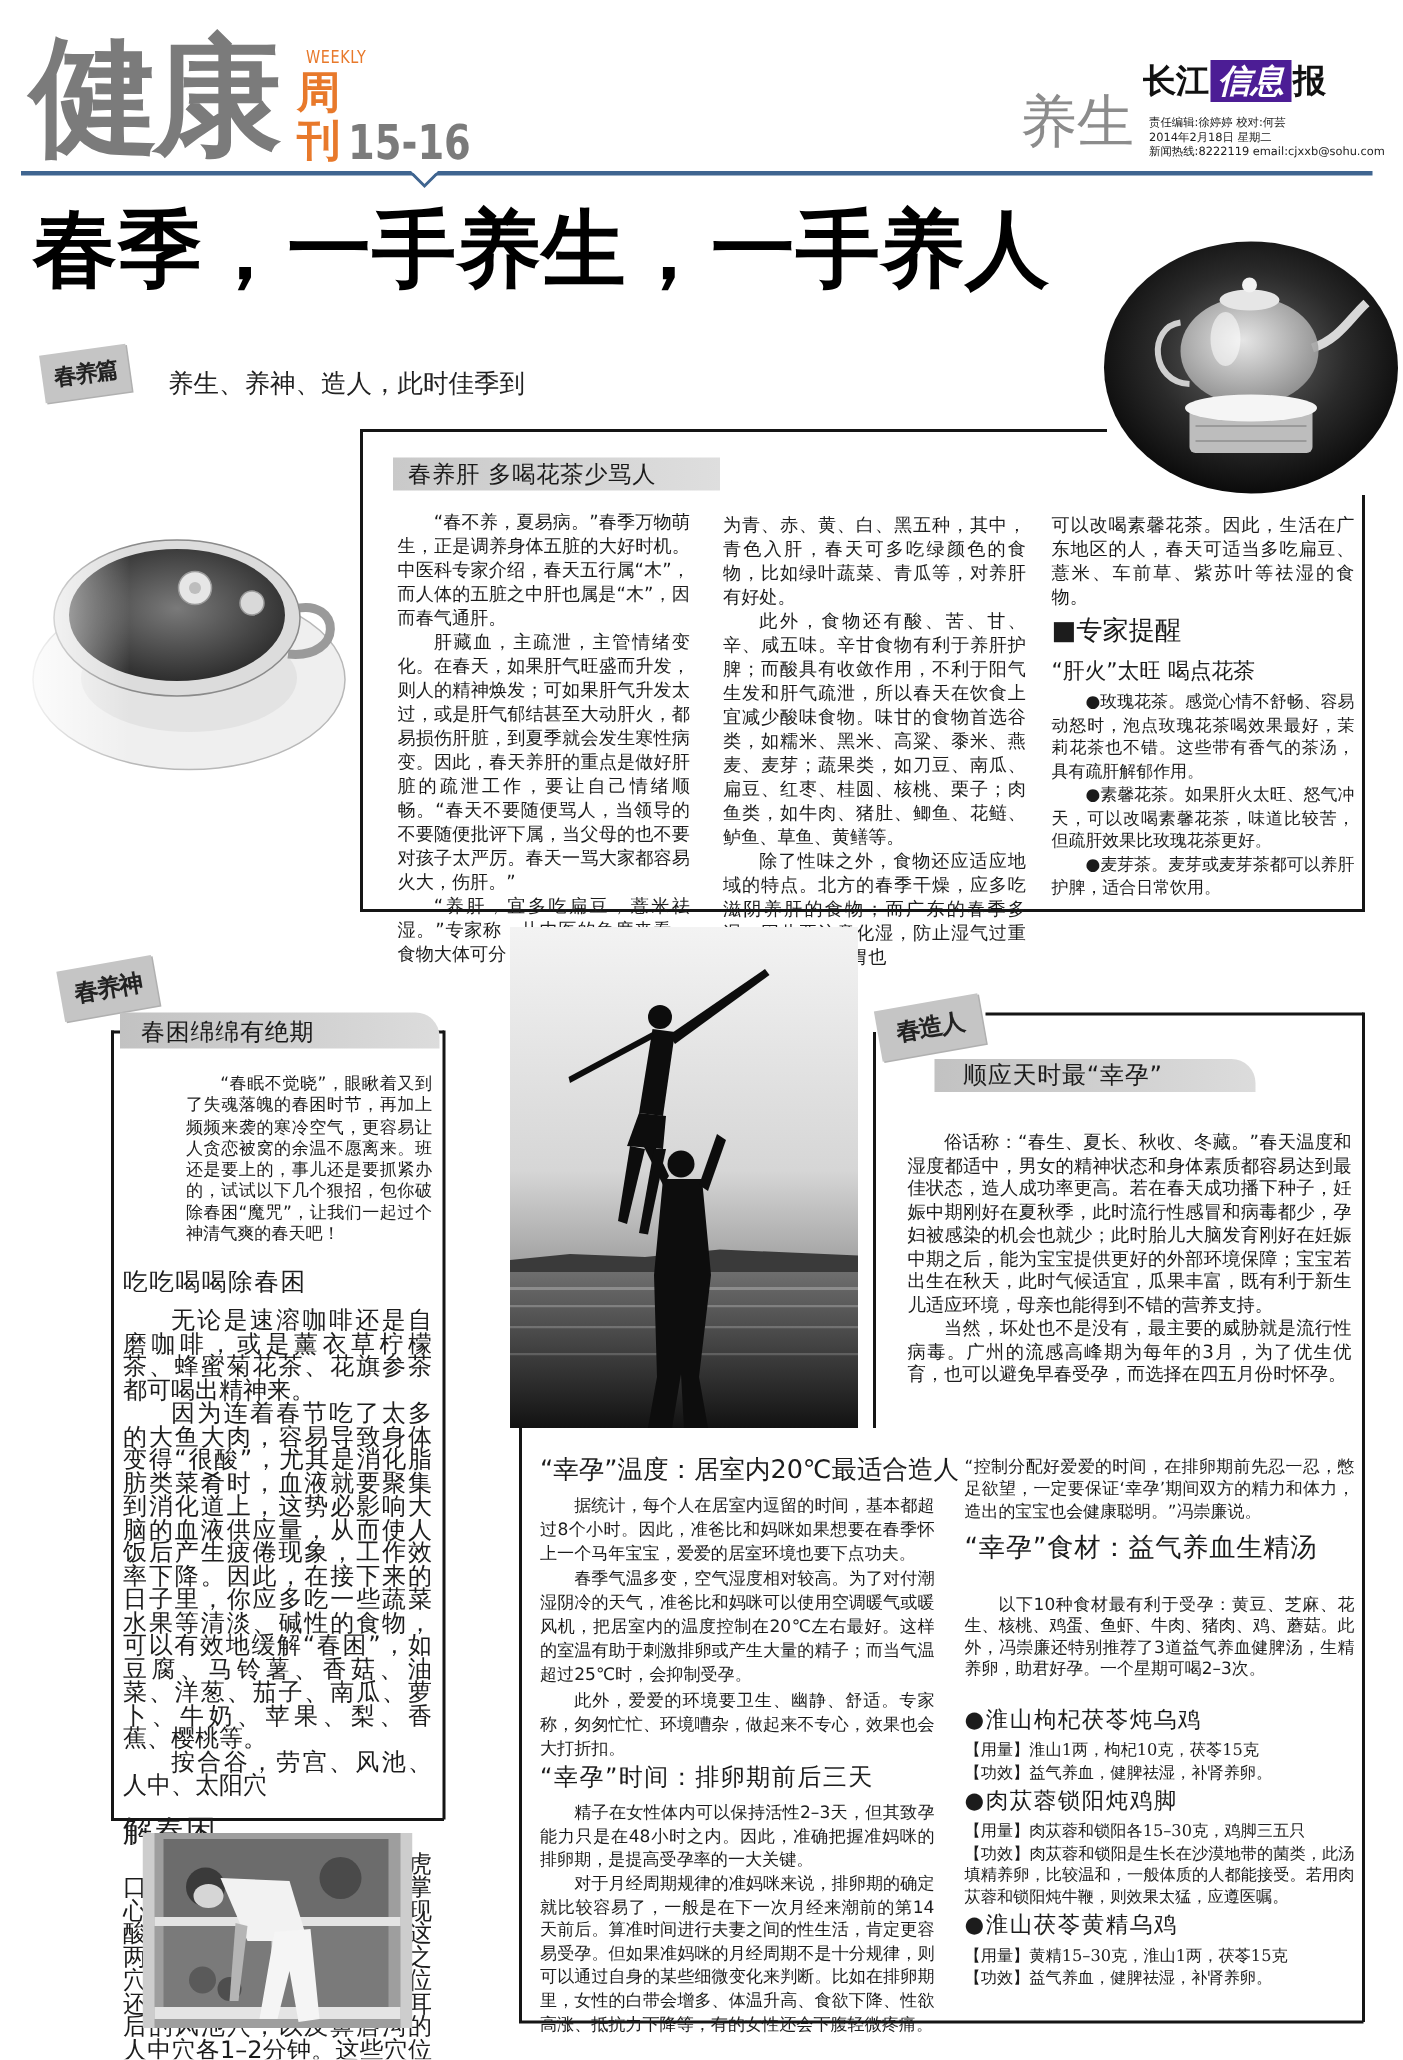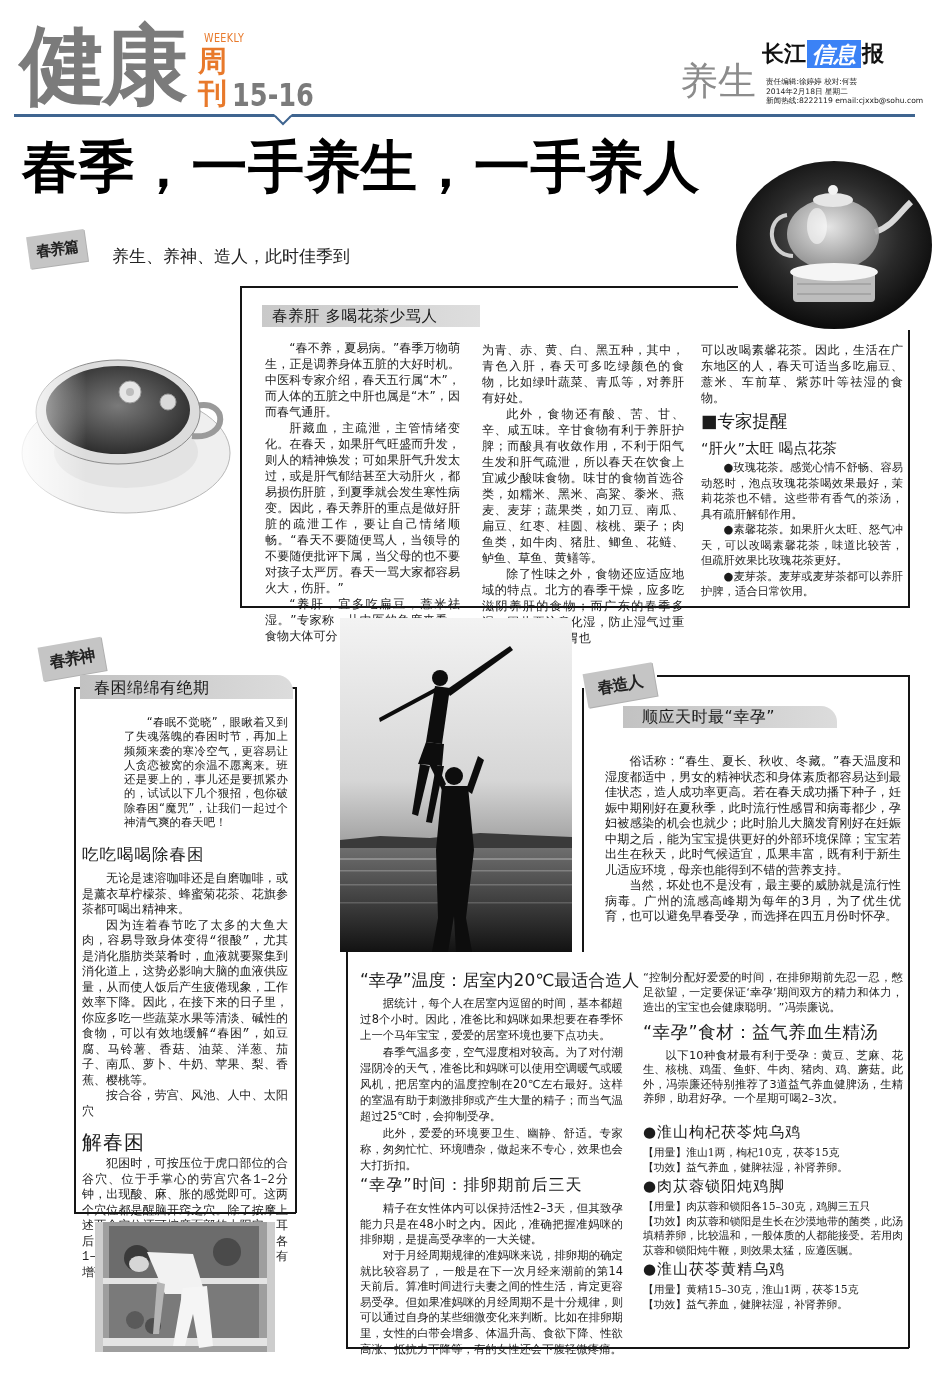--- a/index.html
+++ b/index.html
@@ -13,21 +13,21 @@
 
 .mh-big{left:20px;top:16px;font-size:86px;font-weight:bold;color:#7b7b7b;line-height:98px;letter-spacing:-4px;white-space:nowrap;}
 .mh-weekly{left:204px;top:31px;font-size:12px;color:#e8792b;letter-spacing:.5px;transform:scaleX(.8);transform-origin:left top;}
 .mh-zhou,.mh-kan{left:198px;font-size:29px;font-weight:bold;color:#e8792b;line-height:31px;}
 .mh-zhou{top:46px;}
 .mh-kan{top:78px;}
 .mh-pages{left:232px;top:78px;font-size:32px;font-weight:bold;color:#7b7b7b;line-height:34px;transform:scaleX(.8);transform-origin:left top;white-space:nowrap;}
 .mh-column{left:680px;top:58px;font-size:38px;color:#8c8c8c;line-height:46px;white-space:nowrap;}
 .mh-paper{left:762px;top:38px;height:32px;display:flex;align-items:center;white-space:nowrap;}
 .pn-a,.pn-c{font-family:"DejaVu Serif",serif;font-size:22px;font-weight:bold;color:#111;}
-.pn-b{background:#3b82f6;color:#fff;font-style:italic;font-family:"DejaVu Serif",serif;font-size:22px;font-weight:bold;padding:0 5px;margin:0 1px;line-height:28px;}
+.pn-b{background:#4c1d95;color:#fff;font-style:italic;font-family:"DejaVu Serif",serif;font-size:22px;font-weight:bold;padding:0 5px;margin:0 1px;line-height:28px;}
 .mh-info{left:766px;top:77px;font-size:7.6px;line-height:9.6px;color:#222;white-space:nowrap;}
 .mh-rule{left:14px;top:114px;width:901px;height:3px;background:#3f6590;}
 .mh-notch{left:274px;top:114px;width:18px;height:12px;}
 
 
 .headline{left:22px;top:132px;font-size:56px;font-weight:bold;line-height:70px;color:#000;white-space:nowrap;letter-spacing:.5px;}
 .tag{position:absolute;background:#c5c5c5;color:#222;font-family:"DejaVu Serif",serif;font-weight:bold;display:flex;align-items:center;justify-content:center;letter-spacing:-1px;box-shadow:1px 1px 0 #b0b0b0;}
 .subtitle{left:112px;top:244px;font-size:17px;line-height:24px;color:#222;white-space:nowrap;}
 
 
@@ -37,36 +37,36 @@
 .col{position:absolute;font-size:12.1px;line-height:16px;}
 .exp-h{font-size:17.5px;line-height:24px;margin-top:3px;}
 .exp-sub{font-size:14.5px;line-height:22px;margin-top:4px;}
 .kai{font-family:"DejaVu Serif",serif;font-size:11.3px;line-height:15.5px;}
 .exp-items{margin-top:1px;}
 
 
 .spirit{position:absolute;left:82px;top:715px;width:206px;}
 .sp-intro{font-size:11.4px;line-height:14.3px;margin-left:42px;}
 .sp-h1{font-size:16.5px;line-height:22px;margin-top:15px;letter-spacing:1px;}
-.sp-body{font-size:12px;line-height:15.5px;font-family:Liberation Mono, monospace;}
+.sp-body{font-size:16px;line-height:15.5px;}
 .sp-h1 + .sp-body{margin-top:6px;}
 .sp-h2{font-size:20px;line-height:24px;margin-top:10px;letter-spacing:1px;}
 .sp-h2 + .sp-body{margin-top:3px;}
 
 
 .baby-top{position:absolute;left:605px;top:754px;width:296px;font-size:12.2px;line-height:15.5px;}
 .mid-col{position:absolute;left:360px;top:968px;width:263px;}
 .mid-h{font-size:17px;line-height:24px;white-space:nowrap;}
 .mid-p1{font-size:11.4px;line-height:16.2px;margin-top:3px;}
 .mid-h2{font-size:16px;line-height:24px;margin-top:0;letter-spacing:1px;}
 .mid-p2{font-size:11.4px;line-height:15.6px;margin-top:4px;}
 .right-col{position:absolute;left:643px;top:970px;width:260px;}
 .rc-quote{font-size:11.3px;line-height:15px;}
 .rc-h{font-size:17.5px;line-height:24px;margin-top:5px;letter-spacing:.5px;white-space:nowrap;}
-.rc-p{font-size:11.3px;line-height:14.3px;margin-top:5px;}
+.rc-p{font-size:11.3px;line-height:14.3px;margin-top:19px;}
 .recipe-name{font-size:15px;line-height:20px;margin-top:1px;letter-spacing:1px;}
 .recipe-name.first{margin-top:16px;}
 .recipe-lines{font-family:"DejaVu Serif",serif;font-size:10.8px;line-height:14.5px;margin-top:4px;text-align:justify;}
 .recipe-lines div{margin:0;}
 </style>
 </head>
 <body>
 
 <div id="page">
 

